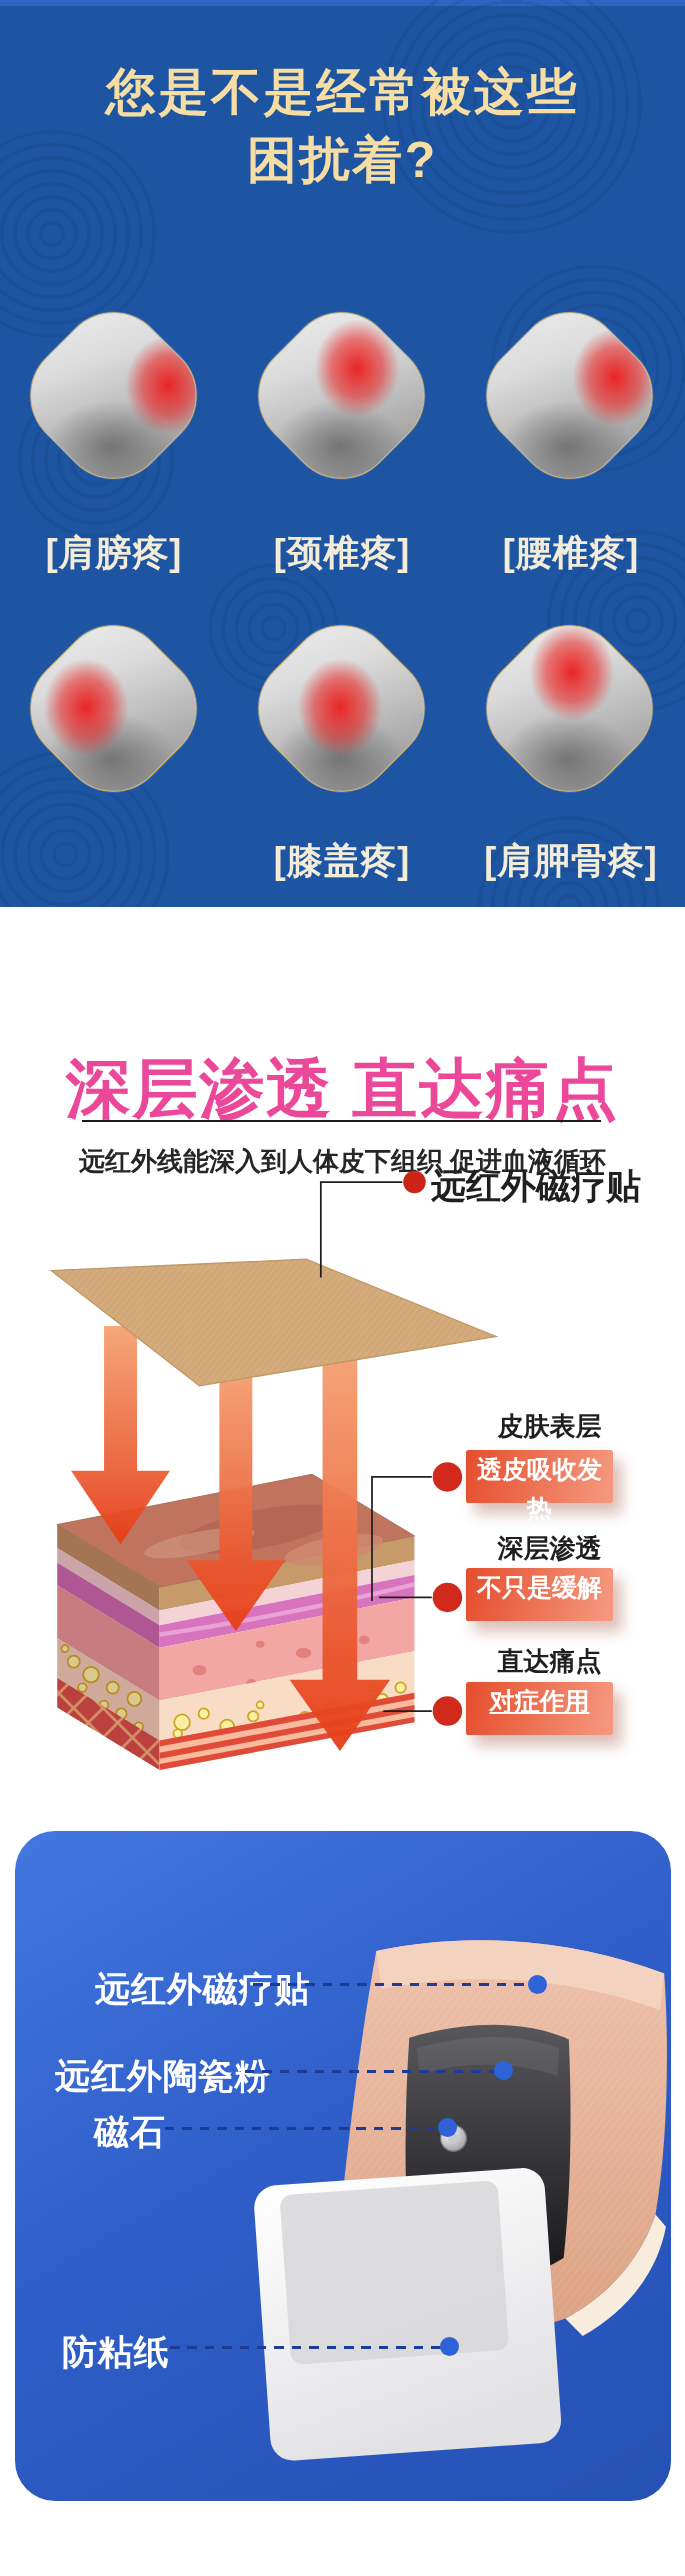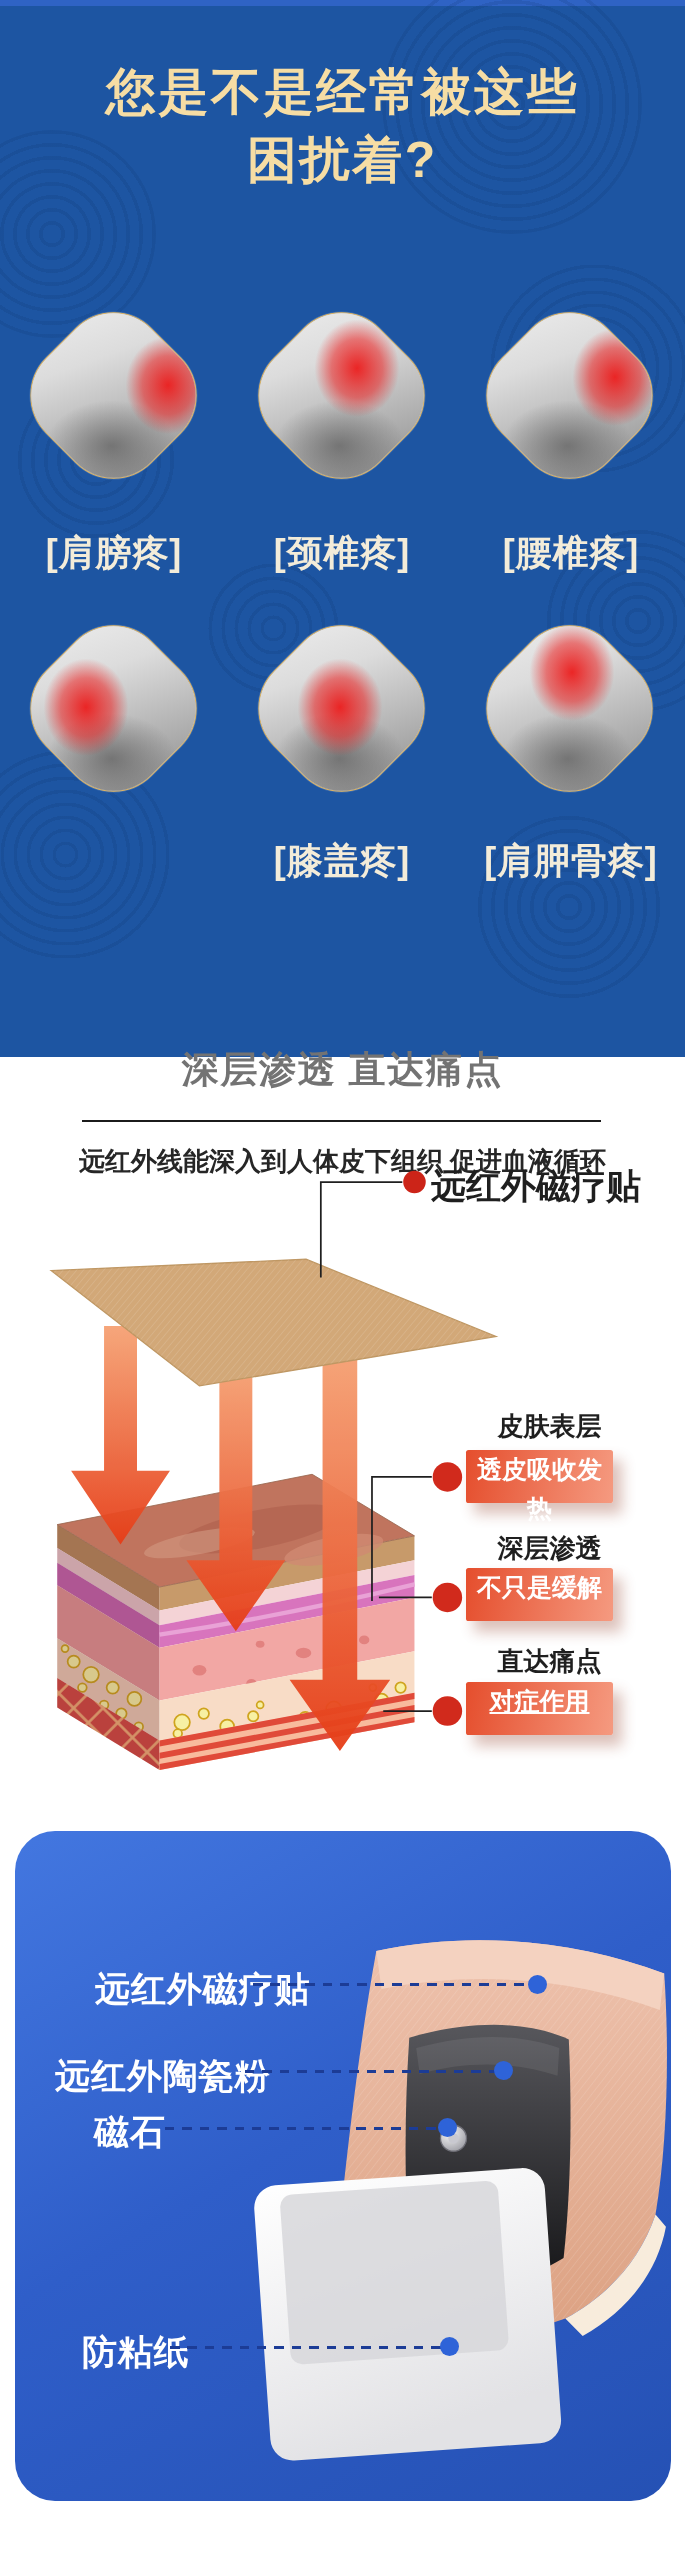--- a/index.html
+++ b/index.html
@@ -1,20 +1,20 @@
 <!DOCTYPE html>
 <html style="font-size:14px"><head>
 <meta charset="utf-8">
 <style>
   html,body{margin:0;padding:0;background:#ffffff;}
   .page{position:relative;width:685px;height:2576px;overflow:hidden;
         font-family:"Liberation Sans","DejaVu Sans",sans-serif;background:#ffffff;}
 
   
-  .hero{position:absolute;left:0;top:0;width:685px;height:1057px;background:#1d55a2;overflow:hidden;}
+  .hero{position:absolute;left:0;top:0;width:685px;height:907px;background:#1d55a2;overflow:hidden;}
   .hero-topstrip{position:absolute;left:0;top:0;width:685px;height:6px;background:#2f63c4;}
   .swirl{position:absolute;border-radius:50%;opacity:.5;pointer-events:none;
          background:repeating-radial-gradient(circle at 50% 50%, rgba(9,44,96,0) 0 9.5px, rgba(9,44,96,.28) 9.5px 13px);}
   .sw1{left:382px;top:-26px;width:260px;height:260px;}
   .sw2{left:-52px;top:130px;width:208px;height:208px;}
   .sw3{left:486px;top:260px;width:217px;height:217px;}
   .sw4{left:8.7px;top:373px;width:174px;height:174px;}
   .sw5{left:538px;top:521px;width:200px;height:200px;}
   .sw6{left:200px;top:555px;width:147px;height:147px;}
   .sw7{left:-43px;top:746px;width:217px;height:217px;}
@@ -37,21 +37,21 @@
   .t4{left:39px;top:634px;}  .t5{left:267px;top:634px;}  .t6{left:495px;top:634px;}
   .t1 .glow{left:104px;top:30px;} .t2 .glow{left:65px;top:13px;} .t3 .glow{left:95px;top:22px;}
   .t4 .glow{left:22px;top:39px;}  .t5 .glow{left:48px;top:39px;} .t6 .glow{left:52px;top:4.3px;}
 
   .pain-label{position:absolute;width:228px;text-align:center;font-size:36px;font-weight:700;color:#f3ecd9;letter-spacing:0.9px;}
   .pl1{left:0;top:529px;} .pl2{left:228px;top:529px;} .pl3{left:457px;top:529px;}
   .pl4{left:0;top:837px;} .pl5{left:228px;top:837px;} .pl6{left:457px;top:837px;}
 
   
   .pen-title{position:absolute;left:0;top:1045px;width:685px;text-align:center;
-             font-size:37px;font-weight:700;color:#737373;letter-spacing:1.7px;}
+             font-size:65px;font-weight:700;color:#ec4899;letter-spacing:1.7px;}
   .divider{position:absolute;left:82px;top:1120px;width:519px;height:1.7px;background:#1b1b1b;}
   .pen-subtitle{position:absolute;left:0;top:1144px;width:685px;text-align:center;
                 font-size:26px;font-weight:600;color:#262626;}
   .patch-callout{position:absolute;left:431px;top:1163px;font-size:35px;font-weight:600;color:#1f1f1f;}
 
   .anno-heading{position:absolute;left:441px;width:217px;text-align:center;
                 font-size:26px;font-weight:700;color:#1f1f1f;}
   .ah1{top:1409px;} .ah2{top:1531px;} .ah3{top:1644px;}
   .anno-box{position:absolute;left:466px;width:147px;height:53px;line-height:39px;text-align:center;
             color:#ffffff;font-size:25px;font-weight:700;border-radius:2.6px;
@@ -59,21 +59,21 @@
             box-shadow:8.7px 10.4px 14px rgba(140,50,25,.30);}
   .ab1{top:1450px;} .ab2{top:1568px;} .ab3{top:1682px;text-decoration:underline;}
 
   .diagram-svg{position:absolute;left:0;top:1163px;width:685px;height:607px;}
 
   
   .card{position:absolute;left:14.7px;top:1831px;width:656px;height:670px;border-radius:40px;
         background:linear-gradient(150deg,#4377e0 0%,#2f5ec9 45%,#2551b4 100%);}
   .product-svg{position:absolute;left:0;top:1831px;width:685px;height:670px;}
   .c-label{position:absolute;color:#ffffff;font-size:35px;font-weight:700;letter-spacing:0.9px;z-index:3;}
-  .cl1{left:95px;top:1966px;} .cl2{left:55px;top:2053px;} .cl3{left:94px;top:2109px;} .cl4{left:62px;top:2329px;margin-left:20px;}
+  .cl1{left:95px;top:1966px;} .cl2{left:55px;top:2053px;} .cl3{left:94px;top:2109px;} .cl4{left:62px;top:2329px;}
   .dash{position:absolute;height:2.6px;z-index:3;
         background:repeating-linear-gradient(90deg,#1c3c96 0 9.5px,rgba(0,0,0,0) 9.5px 17.4px);}
   .d1{left:253px;top:1983px;width:276px;} .d2{left:245px;top:2070px;width:250px;}
   .d3{left:165px;top:2127px;width:274px;} .d4{left:170px;top:2346px;width:271px;}
   .bdot{position:absolute;width:19px;height:19px;border-radius:50%;background:#2e63d8;z-index:3;}
   .bd1{left:528px;top:1975px;} .bd2{left:494px;top:2061px;} .bd3{left:438px;top:2118px;} .bd4{left:440px;top:2337px;}
 </style>
 </head>
 <body>
 

